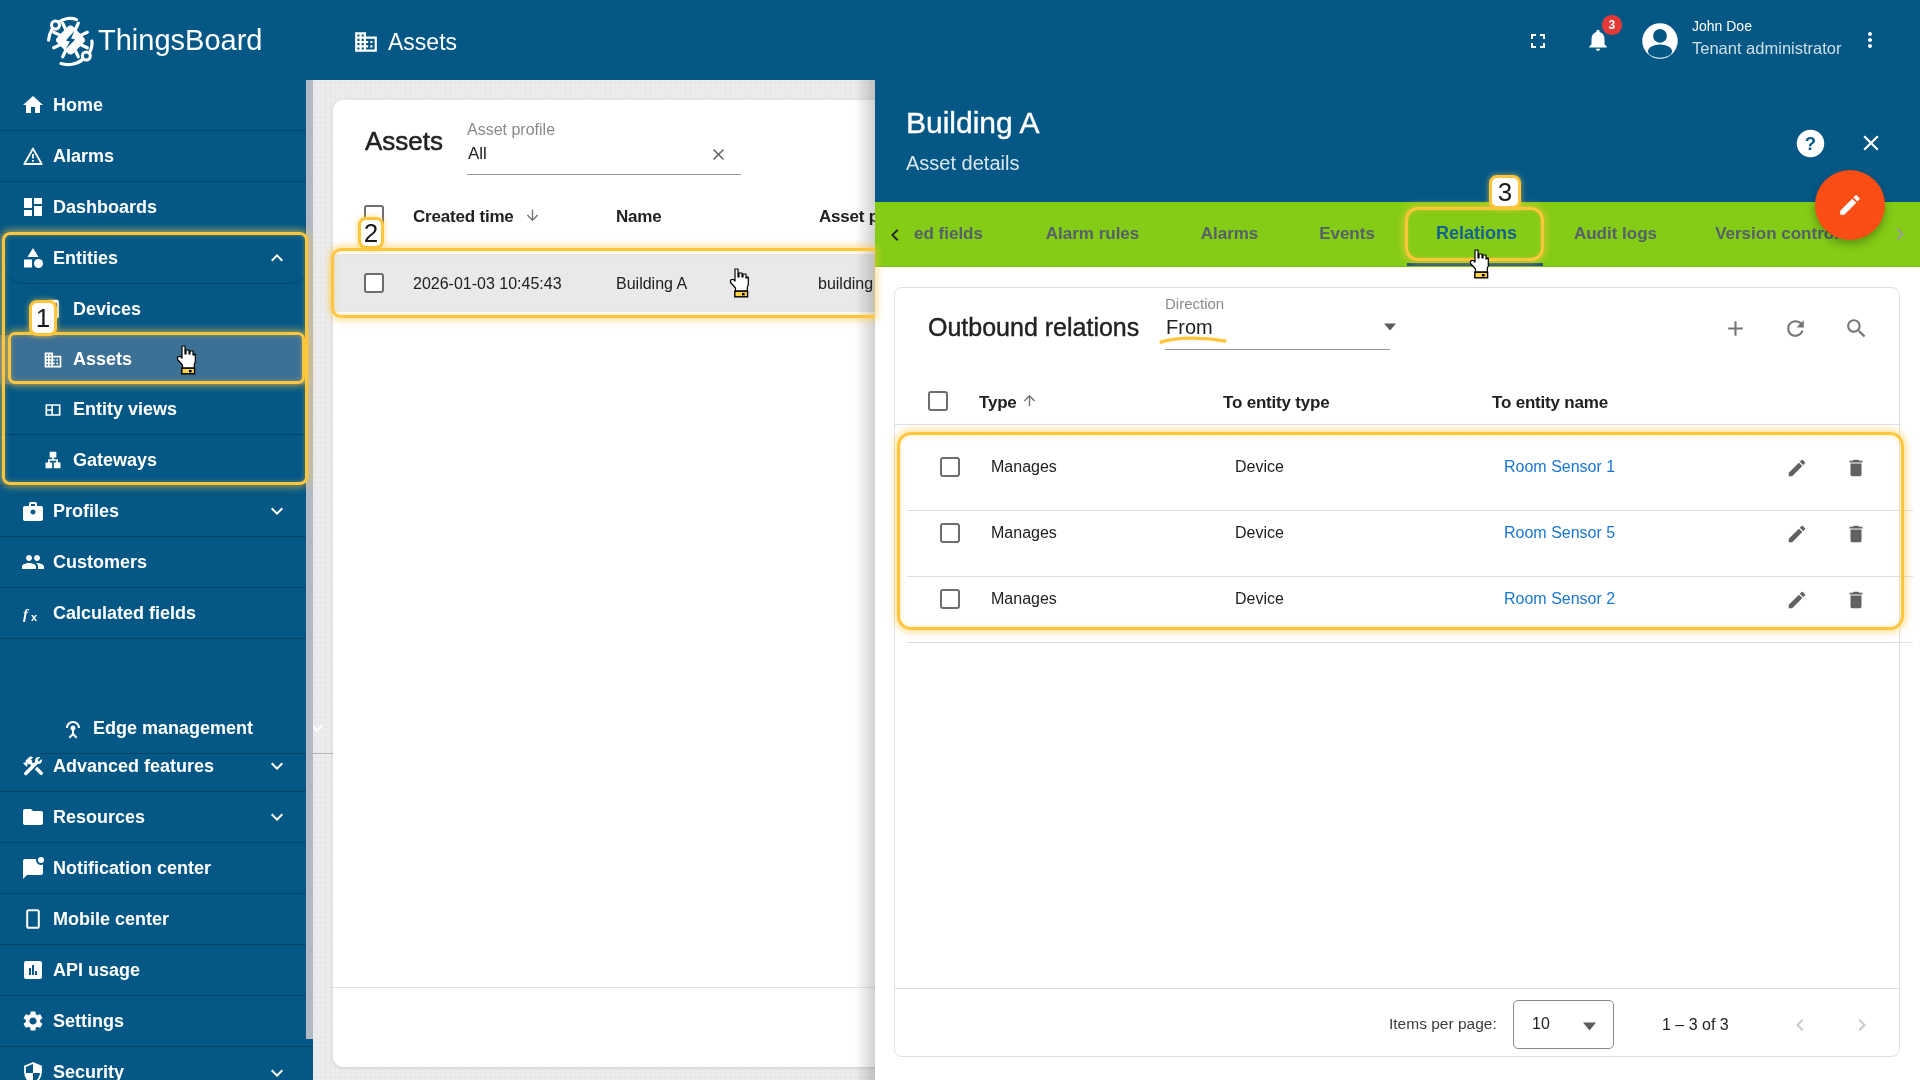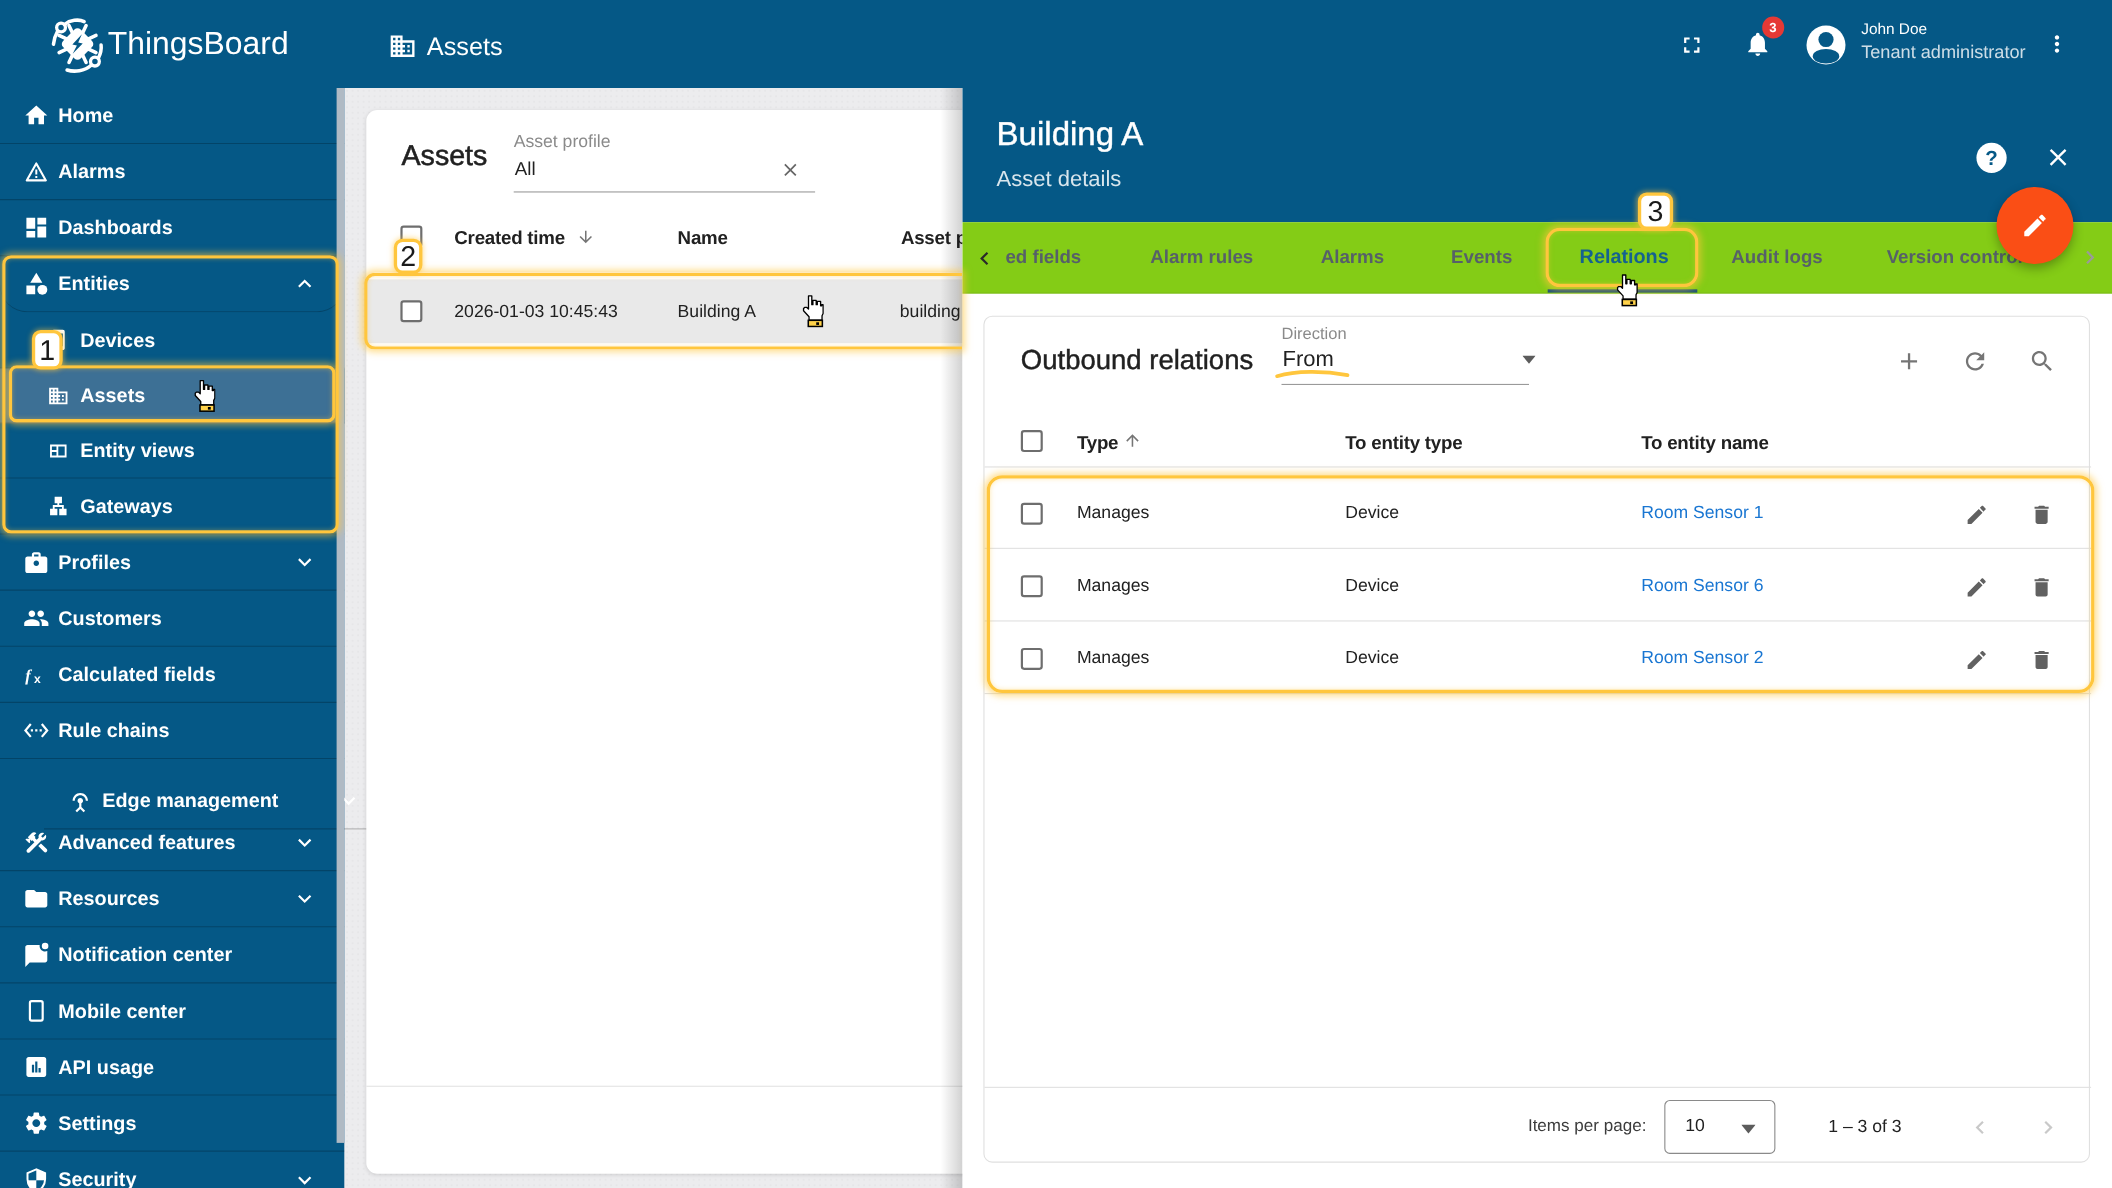--- a/index.html
+++ b/index.html
@@ -26,21 +26,21 @@
   .mainbg { position:absolute; left:313px; top:80px; width:1607px; height:1000px; background:#ececee; background-image:radial-gradient(rgba(0,0,0,0.022) 1px, transparent 1.2px); background-size:5px 5px; }
   .midcard { position:absolute; left:333px; top:100px; width:700px; height:967px; background:#fff; border-radius:10px; box-shadow:0 1px 4px rgba(0,0,0,0.12); }
   .drawer { position:absolute; left:875px; top:80px; width:1045px; height:1000px; background:#fff; box-shadow:none; }
   .drawer-head { position:absolute; left:0; top:0; width:1045px; height:122px; background:var(--blue); color:#fff; }
   .relcard { position:absolute; left:894px; top:287px; width:1006px; height:770px; background:#fff; border:1px solid #e0e0e0; border-radius:8px; }
   svg { display:block; }
   .ylw-box { position:absolute; border:3px solid var(--yellow); box-shadow:0 0 7px 2px rgba(255,198,61,0.6), inset 0 0 5px 0 rgba(255,198,61,0.4); }
   .tab { position:absolute; top:0; height:63px; display:flex; align-items:center; justify-content:center; font-size:17px; font-weight:bold; color:#566069; overflow:hidden; white-space:nowrap; }
   .tab.active { color:#15628f; font-size:18px; }
   .fab { position:absolute; left:940px; top:90px; width:70px; height:70px; border-radius:50%; background:#fa4e15; box-shadow:0 4px 10px rgba(0,0,0,0.3); display:flex; align-items:center; justify-content:center; }
-  .relrow { position:absolute; left:0; width:1006px; height:66px; border-bottom:1px solid #e0e0e0; }
+  .relrow { position:absolute; left:12px; width:1006px; height:78px; border-bottom:1px solid #e0e0e0; }
   .badge { position:absolute; background:#fff; border:3px solid var(--yellow); border-radius:8px; color:#1a1a1a; font-size:26px; line-height:1; display:flex; align-items:center; justify-content:center; box-shadow:0 0 5px 1px rgba(255,198,61,0.5); }
   .cell { position:absolute; font-size:16px; color:var(--txt); white-space:nowrap; }
   .hdr { font-weight:bold; font-size:17px !important; letter-spacing:-0.2px; }
   .cbx { position:absolute; width:20px; height:20px; border:2px solid #6e6e6e; border-radius:3px; background:#fff; }
 </style>
 </head>
 <body>
 <div class="mainbg"></div>
 <div class="topbar">
   <svg class="abs" style="left:46px;top:15px;" width="50" height="52" viewBox="0 0 50 52" fill="none">
@@ -165,26 +165,20 @@
       </svg>
     <span class="lab">Customers</span>
   </div>
   <div class="sb-item" style="top:508px;height:51px;">
     <svg class="mi" viewBox="0 0 24 24" fill="#fff">
         <text x="2" y="18" font-size="15" font-style="italic" font-weight="bold" fill="#fff" font-family="Liberation Serif">f</text>
         <text x="10" y="20" font-size="11" font-weight="bold" fill="#fff">x</text>
       </svg>
     <span class="lab">Calculated fields</span>
   </div>
-  <div class="sb-item" style="top:559px;height:51px;">
-    <svg class="mi" viewBox="0 0 24 24" fill="#fff">
-        <path d="M7.77 6.76L6.23 5.48.82 12l5.41 6.52 1.54-1.28L3.42 12l4.35-5.24zM7 13h2v-2H7v2zm10-2h-2v2h2v-2zm-6 2h2v-2h-2v2zm6.77-7.52l-1.54 1.28L20.58 12l-4.35 5.24 1.54 1.28L23.18 12l-5.41-6.52z"></path>
-      </svg>
-    <span class="lab">Rule chains</span>
-  </div>
   <div class="sb-item" style="top:623px;height:51px;margin-left:40px;">
     <svg class="mi" viewBox="0 0 24 24" fill="#fff">
         <path d="M12 5c-3.87 0-7 3.13-7 7h2c0-2.76 2.24-5 5-5s5 2.24 5 5h2c0-3.87-3.13-7-7-7zm1 9.29c.88-.39 1.5-1.26 1.5-2.29 0-1.38-1.12-2.5-2.5-2.5S9.5 10.62 9.5 12c0 1.02.62 1.9 1.5 2.29v3.3L7.59 21 9 22.41l3-3 3 3L16.41 21 13 17.59v-3.3z"></path>
       </svg>
     <span class="lab">Edge management</span>
     <svg class="chev" viewBox="0 0 24 24" fill="#fff">
         <path d="M16.59 8.59L12 13.17 7.41 8.59 6 10l6 6 6-6z"></path>
       </svg>
   </div>
   <div class="sb-item" style="top:661px;height:51px;">
@@ -338,21 +332,21 @@
   <div class="relrow" style="top:145px;">
     <div class="cbx" style="left:33px;top:24px;"></div>
     <div class="cell" style="left:84px;top:25px;">Manages</div>
     <div class="cell" style="left:328px;top:25px;">Device</div>
     <div class="cell" style="left:597px;top:25px;color:var(--link);">Room Sensor 1</div>
   </div>
   <div class="relrow" style="top:211px;">
     <div class="cbx" style="left:33px;top:24px;"></div>
     <div class="cell" style="left:84px;top:25px;">Manages</div>
     <div class="cell" style="left:328px;top:25px;">Device</div>
-    <div class="cell" style="left:597px;top:25px;color:var(--link);">Room Sensor 6</div>
+    <div class="cell" style="left:597px;top:25px;color:var(--link);">Room Sensor 5</div>
   </div>
   <div class="relrow" style="top:277px;">
     <div class="cbx" style="left:33px;top:24px;"></div>
     <div class="cell" style="left:84px;top:25px;">Manages</div>
     <div class="cell" style="left:328px;top:25px;">Device</div>
     <div class="cell" style="left:597px;top:25px;color:var(--link);">Room Sensor 2</div>
   </div>
   <div class="abs" style="left:0;top:700px;width:1006px;height:1px;background:#e0e0e0;"></div>
   <div class="cell" style="left:494px;top:727px;font-size:15.5px;color:#3c3c3c;">Items per page:</div>
   <div class="abs" style="left:618px;top:712px;width:101px;height:49px;border:1px solid #8a8a8a;border-radius:5px;"></div>

